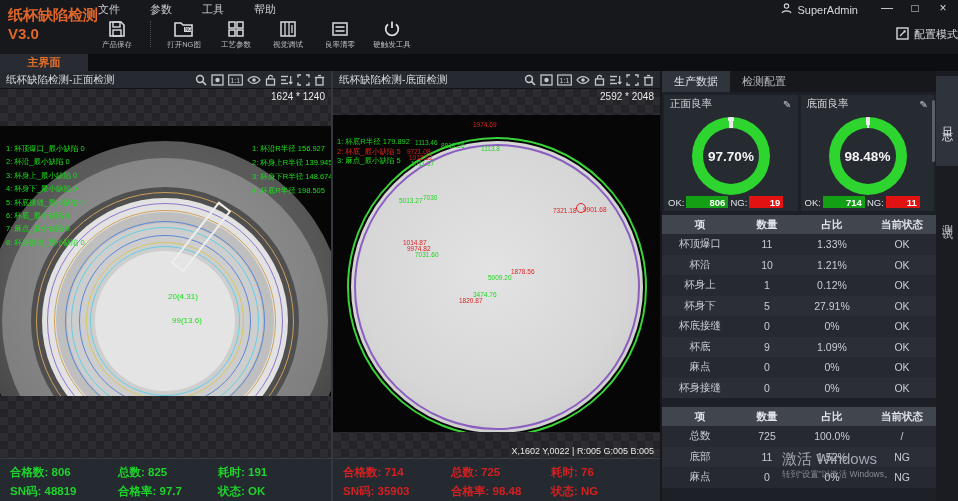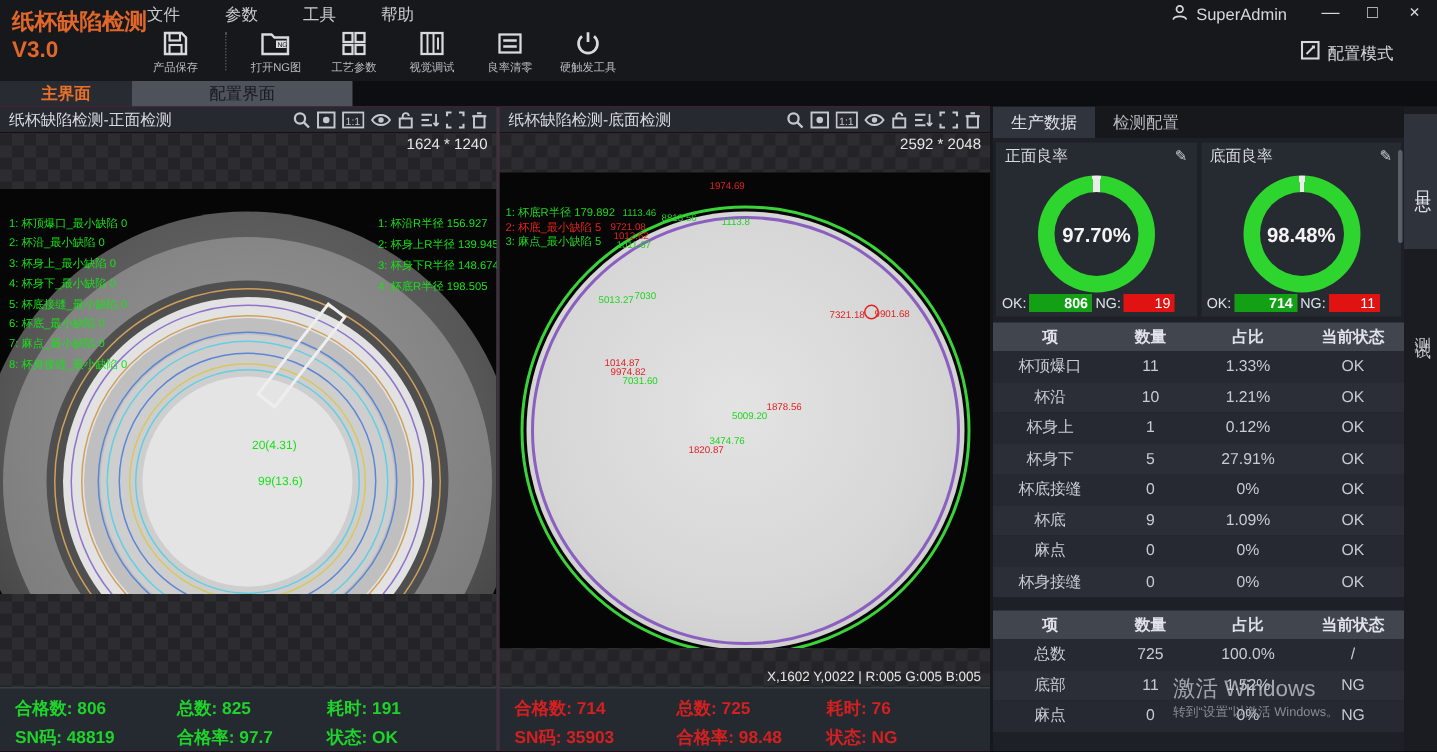--- a/index.html
+++ b/index.html
@@ -13,21 +13,21 @@
   .menubar { position:absolute; left:98px; top:0; height:19px; display:flex; align-items:center; gap:30px; font-size:11px; color:#c9ccd1; }
   .menu-item { cursor:default; }
   .user-box { position:absolute; right:100px; top:3px; display:flex; align-items:center; gap:5px; font-size:11px; color:#d5d8dd; }
   .win-controls { position:absolute; right:8px; top:1px; display:flex; gap:14px; font-size:12px; color:#d5d8dd; }
   .win-controls span { width:14px; text-align:center; }
   .toolbar { position:absolute; left:98px; top:19px; height:35px; display:flex; align-items:flex-start; gap:14px; }
   .tb-btn { display:flex; flex-direction:column; align-items:center; gap:1px; min-width:38px; }
   .tb-btn svg { display:block; }
   .tb-label { font-size:7.5px; color:#b9bcc2; white-space:nowrap; }
   .tb-sep { width:1px; height:26px; margin-top:2px; border-left:1px dotted #4a4d54; }
-  .config-mode { position:absolute; right:29px; top:27px; display:flex; align-items:center; gap:5px; font-size:11px; color:#d5d8dd; }
+  .config-mode { position:absolute; right:0; top:27px; display:flex; align-items:center; gap:5px; font-size:11px; color:#d5d8dd; }
 
   
   .tabrow { position:absolute; left:0; top:54px; width:958px; height:17px; background:#0d0e11; display:flex; }
   .mtab { height:17px; display:flex; align-items:center; justify-content:center; font-size:11px; }
   .mtab.active { width:88px; background:#282b31; color:#e8702a; font-weight:bold; }
   .mtab.idle { width:147px; background:#4d525b; color:#17191d; }
 
   
   .panel { position:absolute; top:71px; height:430px; background:#be185d; }
   .panel-header { height:18px; background:#26292f; display:flex; align-items:center; padding:0 6px; border-bottom:1px solid #121318; }
@@ -69,21 +69,21 @@
   .stab.idle { color:#b4b8bf; }
   .cards { display:flex; gap:3px; padding:3px 2px 4px 2px; background:#1d2026; }
   .card { width:134px; height:116px; background:#262a31; position:relative; }
   .card-title { height:18px; display:flex; align-items:center; padding:0 6px; font-size:10.5px; color:#d6d9de; }
   .card-title .edit { margin-left:auto; color:#c9ccd2; font-size:10px; }
   .donut { position:absolute; left:28px; top:22px; width:78px; height:78px; border-radius:50%; }
   .hole { position:absolute; inset:11px; border-radius:50%; background:#262a31; display:flex; align-items:center; justify-content:center; }
   .hole span { font-size:13.5px; font-weight:bold; color:#f4f4f4; }
   .okng { position:absolute; left:4px; bottom:3px; display:flex; align-items:center; gap:2px; font-size:9.5px; color:#dfe2e7; }
   .okbar { width:42px; height:12px; background:#14a014; color:#fff; display:flex; align-items:center; justify-content:flex-end; padding-right:3px; font-weight:bold; }
-  .ngbar { width:34px; height:12px; background:#e01212; color:#fff; display:flex; align-items:center; justify-content:flex-end; padding-right:3px; font-weight:normal; }
+  .ngbar { width:34px; height:12px; background:#e01212; color:#fff; display:flex; align-items:center; justify-content:flex-end; padding-right:3px; font-weight:bold; }
 
   .dtable { width:100%; border-collapse:collapse; table-layout:fixed; }
   .dtable th { background:#41454e; color:#dfe2e8; font-size:10.5px; font-weight:bold; height:19px; }
   .dtable td { color:#c8cbd2; font-size:10.5px; text-align:center; height:20.5px; }
   .dtable tr:nth-child(odd) td { background:#262931; }
   .dtable tr:nth-child(even) td { background:#2b2e37; }
   .col1 { width:76px; } .col2 { width:58px; } .col3 { width:72px; } .col4 { width:68px; }
   .tgap { height:9px; background:#1d2026; }
 
   .watermark { position:absolute; left:782px; top:450px; z-index:20; color:#b9bcc4; opacity:.85; pointer-events:none; }
@@ -197,21 +197,20 @@
       <span><svg width="13" height="13" viewBox="0 0 13 13">
             <rect x="1" y="1" width="11" height="11" fill="none" stroke="#d5d8dd" stroke-width="1.4"></rect>
             <path d="M4 9 L9 4 M7.6 4 H9 V5.4" stroke="#d5d8dd" stroke-width="1.3" fill="none"></path>
           </svg></span>
       <span>配置模式</span>
     </div>
   </div>
 
   <div class="tabrow">
     <div class="mtab active">主界面</div>
-    <div class="mtab idle">配置界面</div>
   </div>
 
   <div class="panel" style="left:0; width:331px;">
     <div class="panel-header">
       <span class="panel-title">纸杯缺陷检测-正面检测</span>
       <span class="hicons">
         <span>
             <svg width="12" height="12" viewBox="0 0 12 12">
               <circle cx="5" cy="5" r="3.4" fill="none" stroke="#c5c8cd" stroke-width="1.5"></circle>
               <line x1="7.6" y1="7.6" x2="11" y2="11" stroke="#c5c8cd" stroke-width="1.6"></line>

